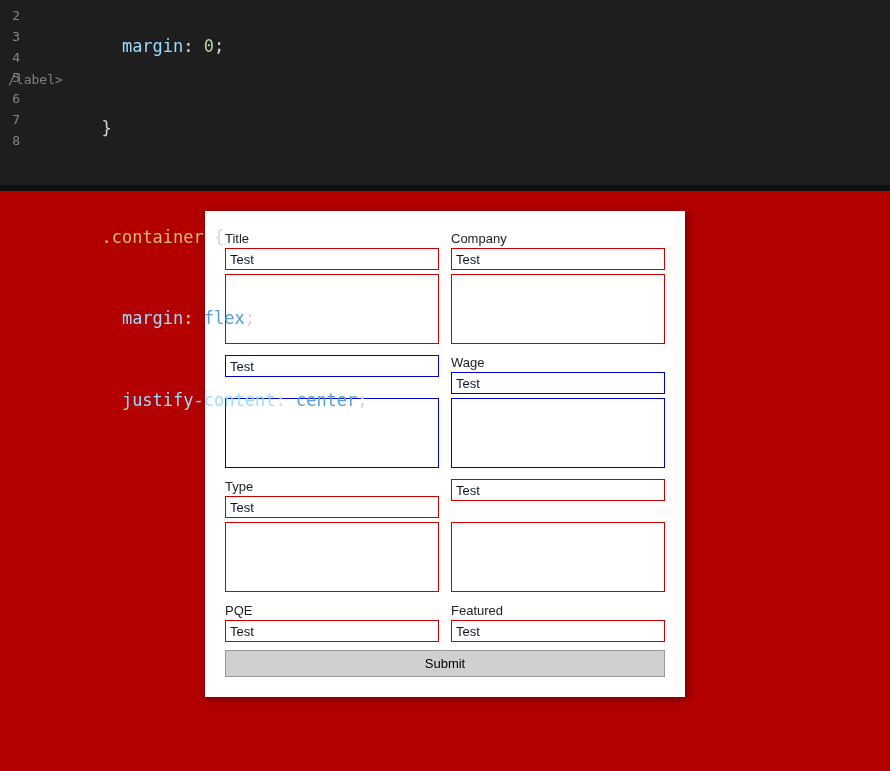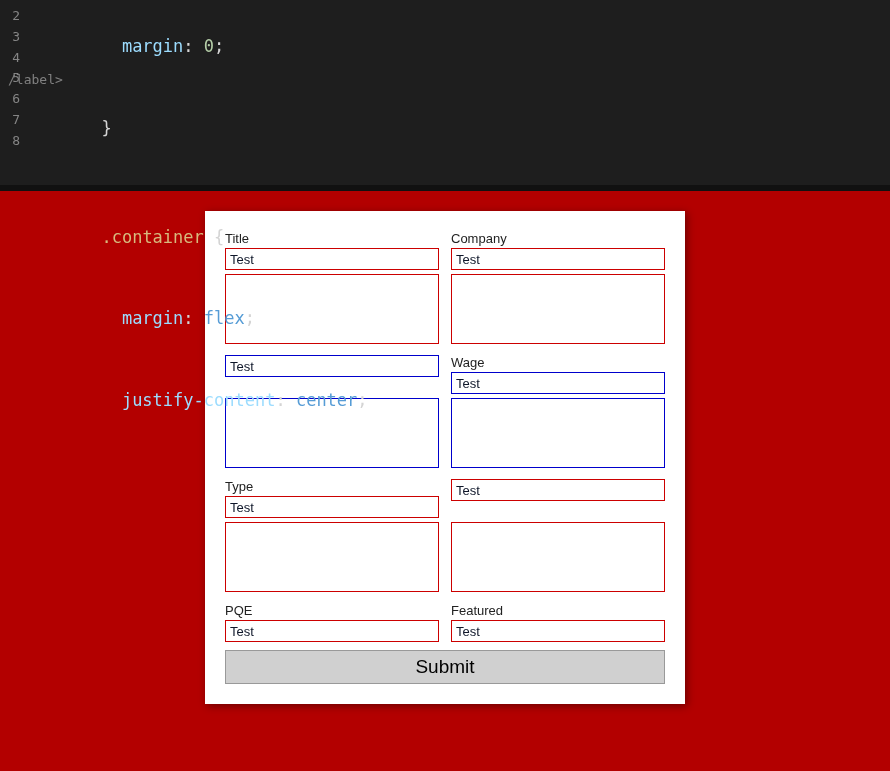--- a/index.html
+++ b/index.html
@@ -154,21 +154,21 @@
 
     .submit-row {
       margin-top: 8px;
     }
 
     .submit-btn {
       width: 100%;
       padding: 5px 0;
       background: #d0d0d0;
       border: 1px solid #999;
-      font-size: 19px;
+      font-size: 13px;
       font-family: Arial, sans-serif;
       cursor: pointer;
       color: #000;
     }
   </style>
 </head>
 <body>
 
 <div class="code-editor">
   <div class="line-numbers">

